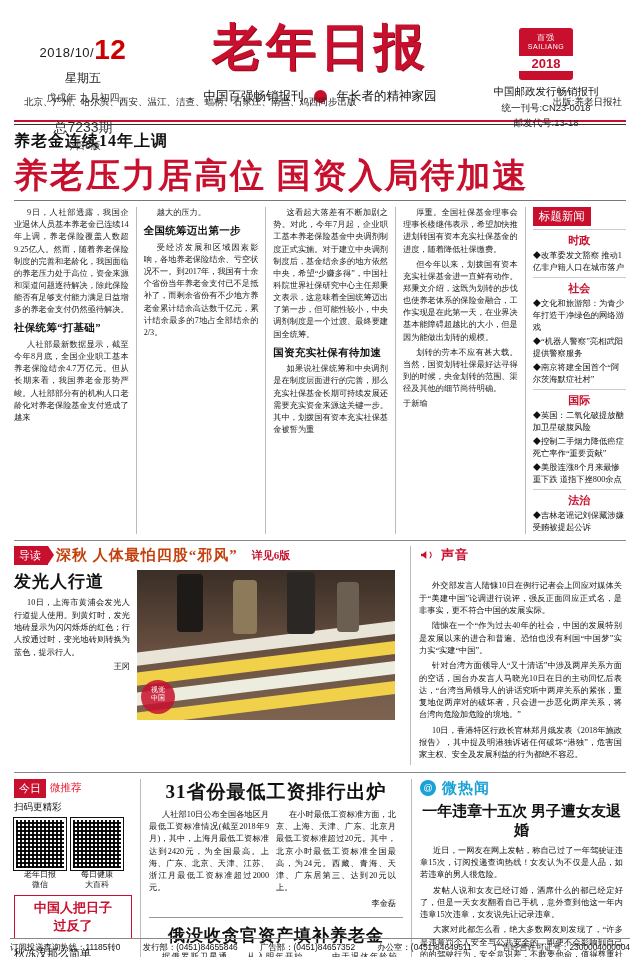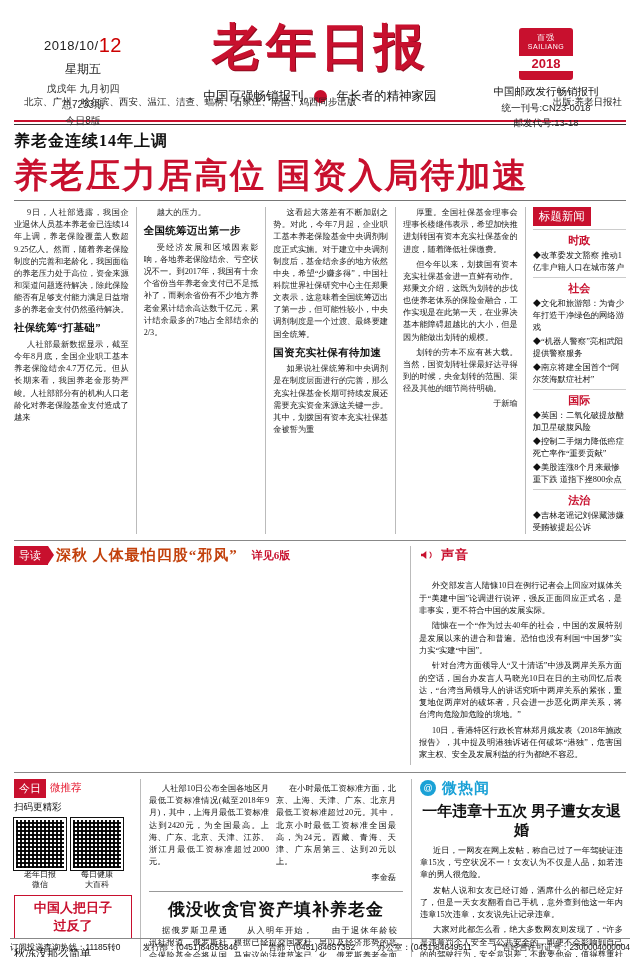--- a/index.html
+++ b/index.html
@@ -14,24 +14,24 @@
   }
   .page { width:640px; height:957px; position:relative; padding: 0 10px; }
 
   
   .masthead { position:relative; height: 118px; }
   .date-block {
     position:absolute; left:14px; top:34px; width:118px; text-align:center;
     font-family:"Liberation Sans", sans-serif; color:#1a1a1a;
   }
   .date-line1 { font-size:13px; letter-spacing:.5px; }
-  .date-line1 .big { font-size:20px; color:#c00; font-weight:normal; vertical-align:-2px; }
+  .date-line1 .big { font-size:28px; color:#c00; font-weight:bold; vertical-align:-2px; }
   .date-line2 { font-size:12px; margin-top:4px; }
   .date-line3 { font-size:10px; margin-top:4px; color:#333; }
-  .date-line4 { font-size:10px; margin-top:2px; color:#333; }
+  .date-line4 { font-size:14px; margin-top:14px; color:#333; }
   .date-line5 { font-size:10px; margin-top:2px; color:#333;text-align:center; }
 
   .title-wrap { position:absolute; left:150px; top:22px; width:320px; text-align:center; }
   .paper-title {
     font-family:"Liberation Serif", serif;
     font-size:50px; font-weight:bold; color:#c8102e;
     letter-spacing:4px; line-height:1;
     text-shadow: 1px 1px 0 #8d0b1f;
   }
   .title-sub {
@@ -242,21 +242,21 @@
     <div class="col c3">
       <p>这看起大落差有不断加剧之势。对此，今年7月起，企业职工基本养老保险基金中央调剂制度正式实施。对于建立中央调剂制度后，基金结余多的地方依然中央，希望“少赚多得”，中国社科院世界社保研究中心主任郑秉文表示，这意味着全国统筹迈出了第一步，但可能性较小，中央调剂制度是一个过渡、最终要建国全统筹。</p>
       <div class="subhead">国资充实社保有待加速</div>
       <p>如果说社保统筹和中央调剂是在制度层面进行的完善，那么充实社保基金长期可持续发展还需要充实资金来源这关键一步。其中，划拨国有资本充实社保基金被誓为重</p>
     </div>
     <div class="vsep"></div>
     <div class="col c4">
       <p>厚重。全国社保基金理事会理事长楼继伟表示，希望加快推进划转国有资本充实社保基金的进度，随着降低社保缴费。</p>
       <p>但今年以来，划拨国有资本充实社保基金进一直鲜有动作。郑秉文介绍，这既为划转的步伐也使养老体系的保险金融合，工作实现是在此第一天，在业界决基本能障碍超越比的大小，但是因为能做出划转的规模。</p>
       <p>划转的劳本不应有甚大载。当然，国资划转社保最好达寻得到的时候，央金划转的范围、渠径及其他的细节尚待明确。</p>
-      <p style="text-align:right;text-indent:0">于新瑜</p>
+      <p style="text-align:left;text-indent:0">于新瑜</p>
     </div>
 
     <div class="vsep"></div>
 
     <div style="width:96px">
       <div class="nb-head">
         <span class="nb-tag">标题新闻</span>
       </div>
       <div class="nb-rule"></div>
       <div class="nb-sec">时政</div>
@@ -278,20 +278,38 @@
   </div>
 
   <div class="band">
     <div class="band-left">
       <div class="guide-row">
         <span class="guide-tag">导读</span>
         <span class="guide-title">深秋 人体最怕四股“邪风”</span>
         <span class="guide-ref">详见6版</span>
       </div>
 
+      <div class="photo-block">
+        <div class="photo-left">
+          <div class="photo-title">发光人行道</div>
+          <div class="photo-cap">10日，上海市黄浦会发光人行道提人使用。到黄灯时，发光地砖显示为闪闪烁烁的红色；行人按通过时，变光地砖则转换为蓝色，提示行人。</div>
+          <div class="photo-credit">王冈</div>
+        </div>
+        <div class="photo-img">
+          <div class="cross" style="top:66px;background:#e8e4d8;"></div>
+          <div class="cross" style="top:86px;background:#f2d14a;"></div>
+          <div class="cross" style="top:106px;background:#ececdf;"></div>
+          <div class="cross" style="top:126px;background:#f2d14a;"></div>
+          <div style="position:absolute;left:40px;top:4px;width:26px;height:58px;background:#1d1a18;border-radius:4px"></div>
+          <div style="position:absolute;left:96px;top:10px;width:24px;height:54px;background:#8d7a5b;border-radius:4px"></div>
+          <div style="position:absolute;left:150px;top:2px;width:28px;height:62px;background:#2b2724;border-radius:4px"></div>
+          <div style="position:absolute;left:200px;top:12px;width:22px;height:50px;background:#6b5f52;border-radius:4px"></div>
+          <div class="watermark">视觉<br>中国</div>
+        </div>
+      </div>
     </div>
 
     <div class="band-right">
       <div class="sec-head">
         <svg class="sec-icon" viewBox="0 0 24 24">
           <path fill="#c8102e" d="M3 10v4h3l5 4V6L6 10H3zm13-3.5c1.8 1.1 3 3.1 3 5.5s-1.2 4.4-3 5.5v-2.3c.9-.8 1.5-1.9 1.5-3.2s-.6-2.4-1.5-3.2V6.5z"></path>
         </svg>
         <span class="sec-title">声音</span>
       </div>
       <div class="sound-body">
@@ -330,20 +348,21 @@
       <div class="hot-badge">
         
         
       </div>
 
     </div>
 
     <div class="vsep"></div>
 
     <div class="lower-mid">
+      <div class="mid-h1">31省份最低工资排行出炉</div>
       <div class="mid-cols">
         <div class="mid-col">
           <p>人社部10日公布全国各地区月最低工资标准情况(截至2018年9月)，其中，上海月最低工资标准达到2420元，为全国最高。上海、广东、北京、天津、江苏、浙江月最低工资标准超过2000元。</p>
         </div>
         <div class="mid-col">
           <p>在小时最低工资标准方面，北京、上海、天津、广东、北京月最低工资标准超过20元。其中，北京小时最低工资标准全国最高，为24元。西藏、青海、天津、广东居第三、达到20元以上。</p>
           <div class="mid-credit">李金磊</div>
         </div>
       </div>
 
@@ -362,21 +381,21 @@
       </div>
     </div>
 
     <div class="lower-right">
       <div class="weibo-head">
         <span class="weibo-ic">@</span>
         <span class="weibo-t">微热闻</span>
       </div>
       <div class="weibo-h1">一年违章十五次 男子遭女友退婚</div>
       <div class="weibo-body">
-        <p>近日，一网友在网上发帖，称自己过了一年驾驶证违章15次，亏空状况不一！女友认为不仅是人品，如若违章的男人很危险。</p>
+        <p>近日，一网友在网上发帖，称自己过了一年驾驶证违章15次，订阅投递查询热线！女友认为不仅是人品，如若违章的男人很危险。</p>
         <p>发帖人说和女友已经订婚，酒席什么的都已经定好了，但是一天女友翻看自己手机，意外查到他这一年内违章15次违章，女友说先让记录违章。</p>
         <p>大家对此都怎么看，绝大多数网友则发现了，“许多是违章罚个人安全与公共安全的，即便不会影响到自己的的驾驶行为，安全意识差，不敢要他命，值得尊重社会秩序与他人行车可利，这里的人不短大对了。”但也有反对意见。</p>
 
       </div>
     </div>
   </div>
 
   <div class="footer">
     <span>订阅投递查询热线：11185转0</span>
     <span>发行部：(0451)84655846</span>

